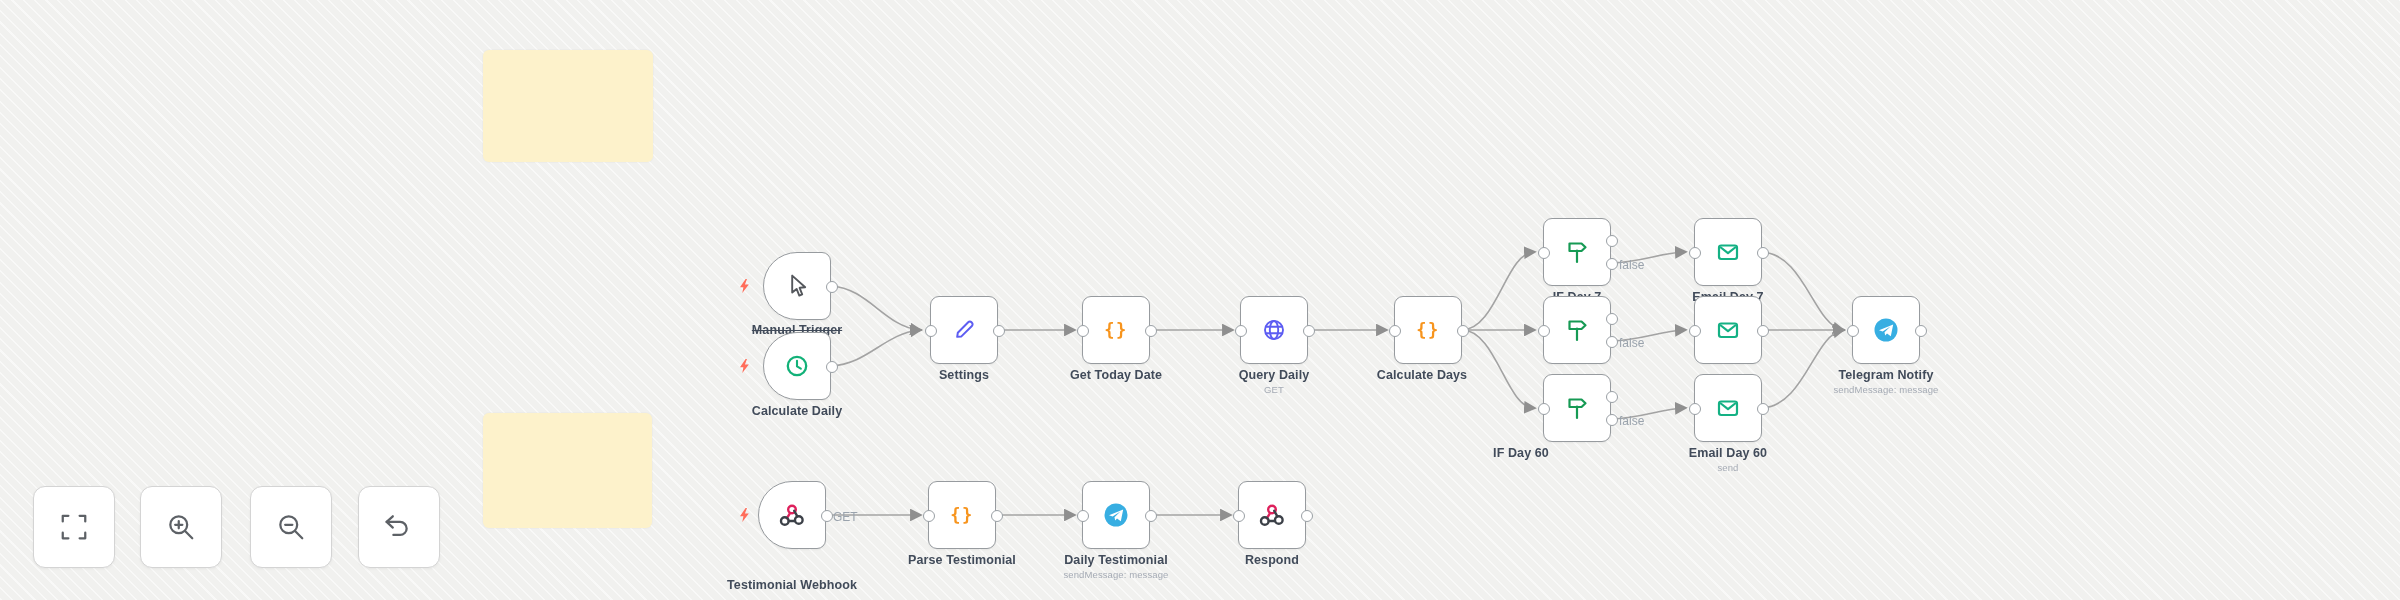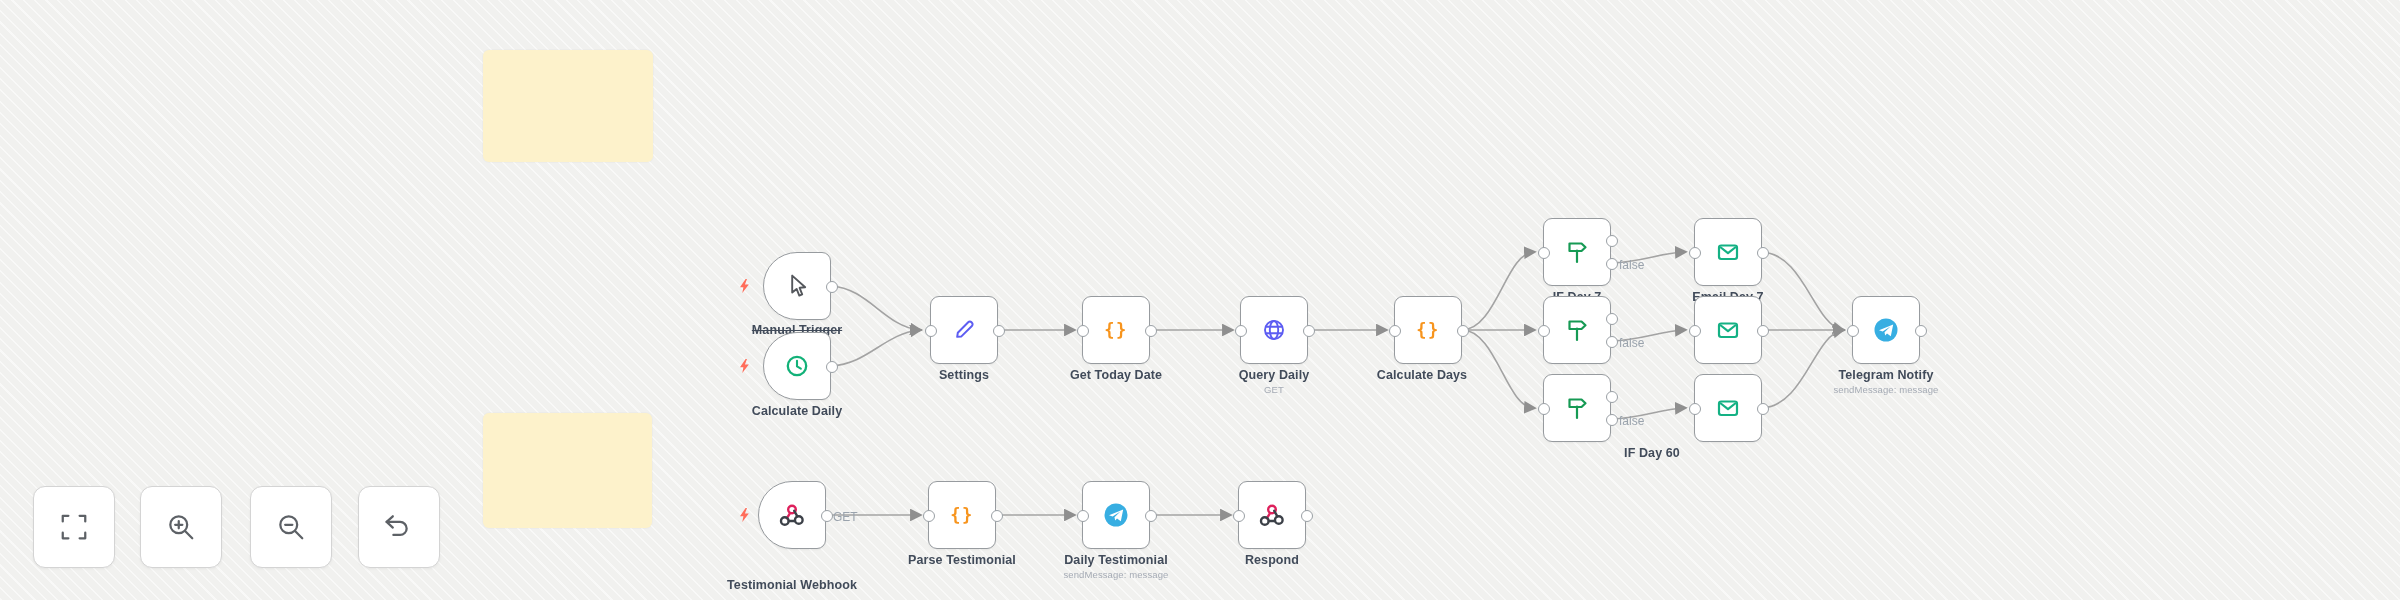--- a/index.html
+++ b/index.html
@@ -131,23 +131,24 @@
     </svg>
 
   <div class="nlabel" style="left:687px;top:323px"><span class="strike">Manual Trigger</span></div>
   <div class="nlabel" style="left:687px;top:404px"><span>Calculate Daily</span></div>
   <div class="nlabel" style="left:854px;top:368px"><span>Settings</span></div>
   <div class="nlabel" style="left:1006px;top:368px"><span>Get Today Date</span></div>
   <div class="nlabel" style="left:1164px;top:368px"><span>Query Daily</span><div class="nsub">GET</div></div>
   <div class="nlabel" style="left:1312px;top:368px"><span>Calculate Days</span></div>
   <div class="nlabel" style="left:1467px;top:290px"><span>IF Day 7</span></div>
   <div class="nlabel" style="left:1467px;top:368px"><span></span></div>
-  <div class="nlabel" style="left:1542px;top:446px"><span>IF Day 60</span></div>
+  <div class="nlabel" style="left:1411px;top:446px"><span>IF Day 60</span></div>
   <div class="nlabel" style="left:1618px;top:290px"><span>Email Day 7</span></div>
   <div class="nlabel" style="left:1618px;top:368px"><span></span></div>
+  <div class="nlabel" style="left:1618px;top:446px"><span>Email Day 60</span><div class="nsub">send</div></div>
   <div class="nlabel" style="left:1776px;top:368px"><span>Telegram Notify</span><div class="nsub">sendMessage: message</div></div>
   <div class="nlabel" style="left:682px;top:578px"><span>Testimonial Webhook</span></div>
   <div class="nlabel" style="left:852px;top:553px"><span>Parse Testimonial</span></div>
   <div class="nlabel" style="left:1006px;top:553px"><span>Daily Testimonial</span><div class="nsub">sendMessage: message</div></div>
   <div class="nlabel" style="left:1162px;top:553px"><span>Respond</span></div>
 
   <span class="plabel" style="left:1619px;top:258px">false</span>
   <span class="plabel" style="left:1619px;top:336px">false</span>
   <span class="plabel" style="left:1619px;top:414px">false</span>
   <span class="plabel" style="left:833px;top:510px">GET</span>

